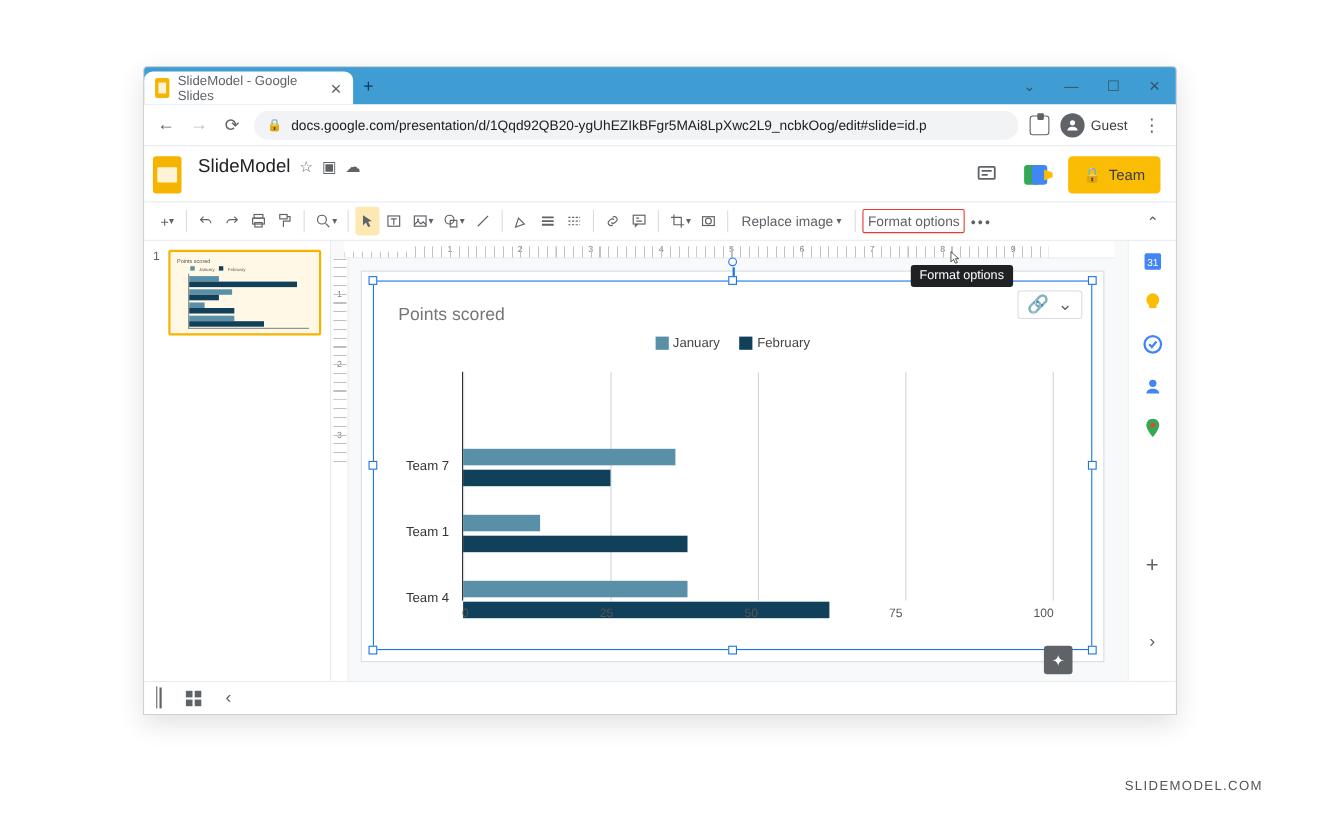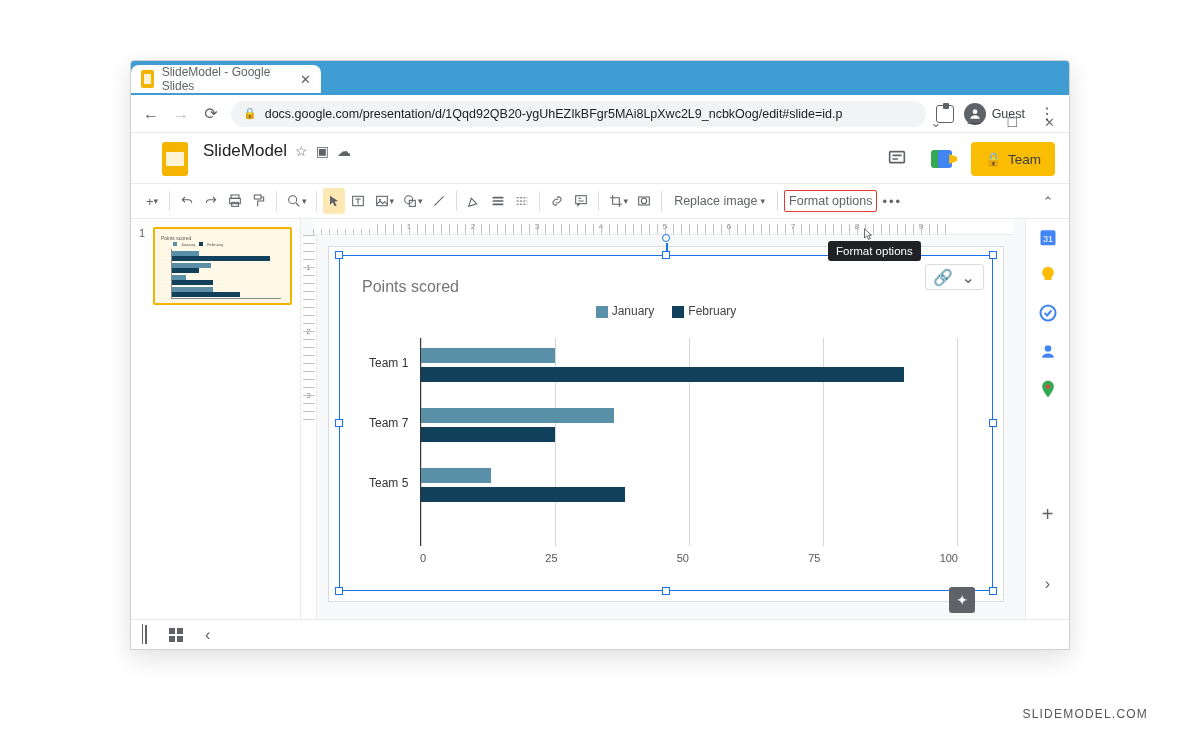--- a/index.html
+++ b/index.html
@@ -5,21 +5,21 @@
   * { box-sizing: border-box; margin: 0; padding: 0; font-family: Arial, "Helvetica Neue", sans-serif; }
   body { background: #fff; width: 1200px; height: 743px; position: relative; }
   .window {
     position: absolute; left: 130px; top: 60px; width: 940px; height: 590px;
     border: 1px solid #d0d0d0; background: #fff; border-radius: 4px 4px 0 0;
     box-shadow: 0 8px 24px rgba(0,0,0,.12);
     display: flex; flex-direction: column; overflow: hidden;
   }
   
   .titlebar {
-    height: 34px; background: #3f9dd4; display: flex; align-items: stretch; flex-direction: column;
+    height: 34px; background: #3f9dd4; display: flex; align-items: stretch;
   }
   .tab {
     background: #fff; width: 190px; margin-top: 4px; border-radius: 8px 8px 0 0;
     display: flex; align-items: center; padding: 0 10px; gap: 8px; font-size: 12px; color: #5f6368;
   }
   .tab .close { margin-left: auto; font-size: 13px; color: #5f6368; }
   .newtab { width: 28px; display: flex; align-items:center; justify-content:center; color:#083a54; font-size: 16px; margin-top:4px;}
   .win-ctrls { margin-left: auto; display:flex; align-items:center; gap: 26px; padding: 0 14px; color: #333; }
   .win-ctrls span { font-size: 13px; opacity:.7 }
   
@@ -34,21 +34,21 @@
   .ext-icon { width:18px; height:18px; border:1.5px solid #5f6368; border-radius:3px; position:relative;}
   .ext-icon::after{content:"";position:absolute;width:6px;height:6px;background:#5f6368;border-radius:1px;top:-3px;left:6px}
   .avatar {
     width:22px; height:22px; background:#5f6368; border-radius:50%;
     display:flex; align-items:center; justify-content:center;
   }
   .avatar svg { width:14px; height:14px; fill:#fff; }
   .guest-pill { display:flex; align-items:center; gap:6px; font-size:12.5px; color:#3c4043;}
   .kebab { font-size:16px; color:#5f6368; padding:0 4px;}
   
-  .docheader { display:flex; align-items:flex-start; padding:8px 14px 0 26px; gap:10px; }
+  .docheader { display:flex; align-items:flex-start; padding:8px 14px 0 3px; gap:10px; }
   .slides-logo { width:36px; height:36px; display:flex; align-items:center; justify-content:center;}
   .slides-logo-box { width:26px; height:34px; background:#f4b400; border-radius:3px; position:relative;}
   .slides-logo-box::after{content:"";position:absolute;left:4px;right:4px;top:10px;bottom:10px;background:#fff3d6;border-radius:1px}
   .doc-meta { flex:0 0 auto; }
   .doc-title-row { display:flex; align-items:center; gap:8px; font-size:17px; color:#202124; }
   .doc-title-icons { color:#5f6368; font-size:14px; display:flex; gap:8px;}
   .menubar { display:flex; gap:14px; font-size:13px; color:#202124; padding-top:4px;}
   .head-right { margin-left:auto; display:flex; align-items:center; gap:10px;}
   .icon-btn { width:36px;height:36px;display:flex;align-items:center;justify-content:center;color:#5f6368;border-radius:4px;}
   .meet { width:30px;height:30px; position:relative;}
@@ -382,34 +382,34 @@
                 <span><span class="sw" style="background:#10405a"></span>February</span>
               </div>
             <div class="plot" id="plot">
               <div class="glines">
                   <div></div>
                   <div></div>
                   <div></div>
                   <div></div>
                   <div></div>
                 </div>
-            <div class="barset" style="top: 10px;">
-                  <div class="cat-label">Team 1</div>
-                  <div class="bar" style="background: rgb(90, 143, 168); width: 25%;"></div>
-                  <div class="bar" style="background: rgb(16, 64, 90); width: 90%;"></div>
-                </div>
                 <div class="barset" style="top: 70px;">
                   <div class="cat-label">Team 7</div>
                   <div class="bar" style="background: rgb(90, 143, 168); width: 36%;"></div>
                   <div class="bar" style="background: rgb(16, 64, 90); width: 25%;"></div>
                 </div>
                 <div class="barset" style="top: 130px;">
-                  <div class="cat-label">Team 5</div>
+                  <div class="cat-label">Team 1</div>
                   <div class="bar" style="background: rgb(90, 143, 168); width: 13%;"></div>
                   <div class="bar" style="background: rgb(16, 64, 90); width: 38%;"></div>
+                </div>
+                <div class="barset" style="top: 190px;">
+                  <div class="cat-label">Team 4</div>
+                  <div class="bar" style="background: rgb(90, 143, 168); width: 38%;"></div>
+                  <div class="bar" style="background: rgb(16, 64, 90); width: 62%;"></div>
                 </div>
               </div>
             <div class="x-axis" id="xaxis">
                 <span>0</span>
                 <span>25</span>
                 <span>50</span>
                 <span>75</span>
                 <span>100</span>
               </div>
           </div>

